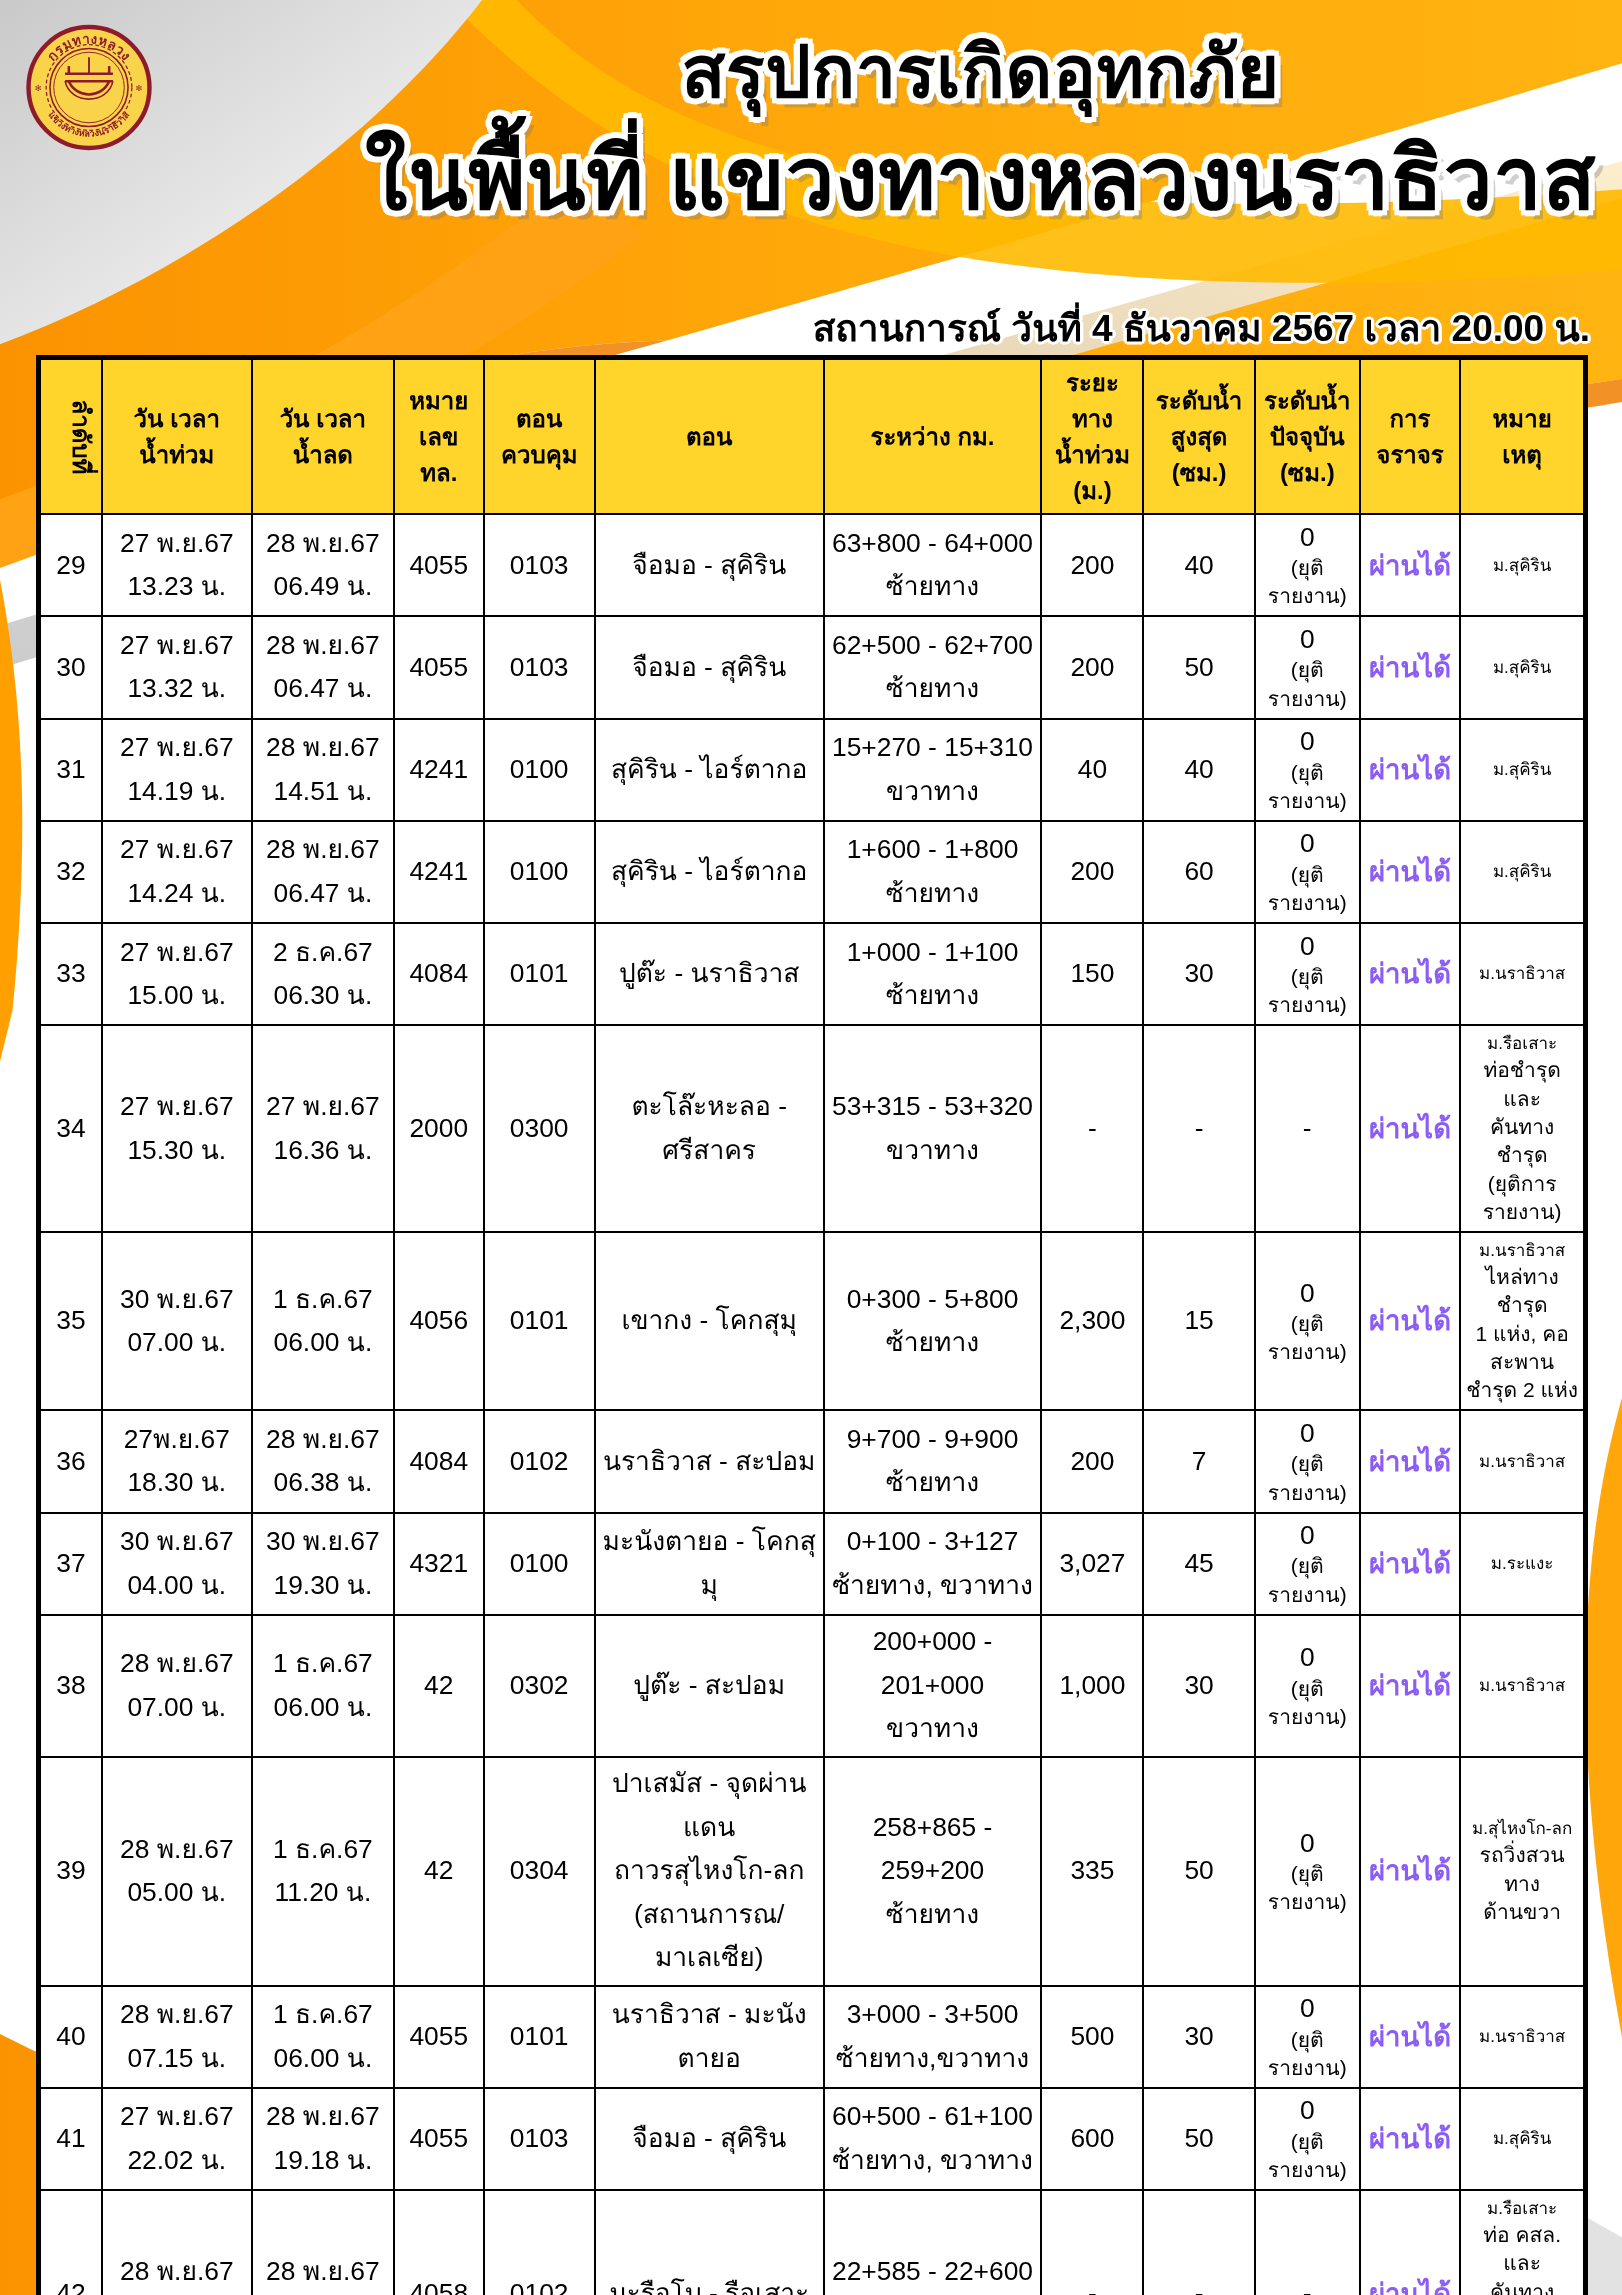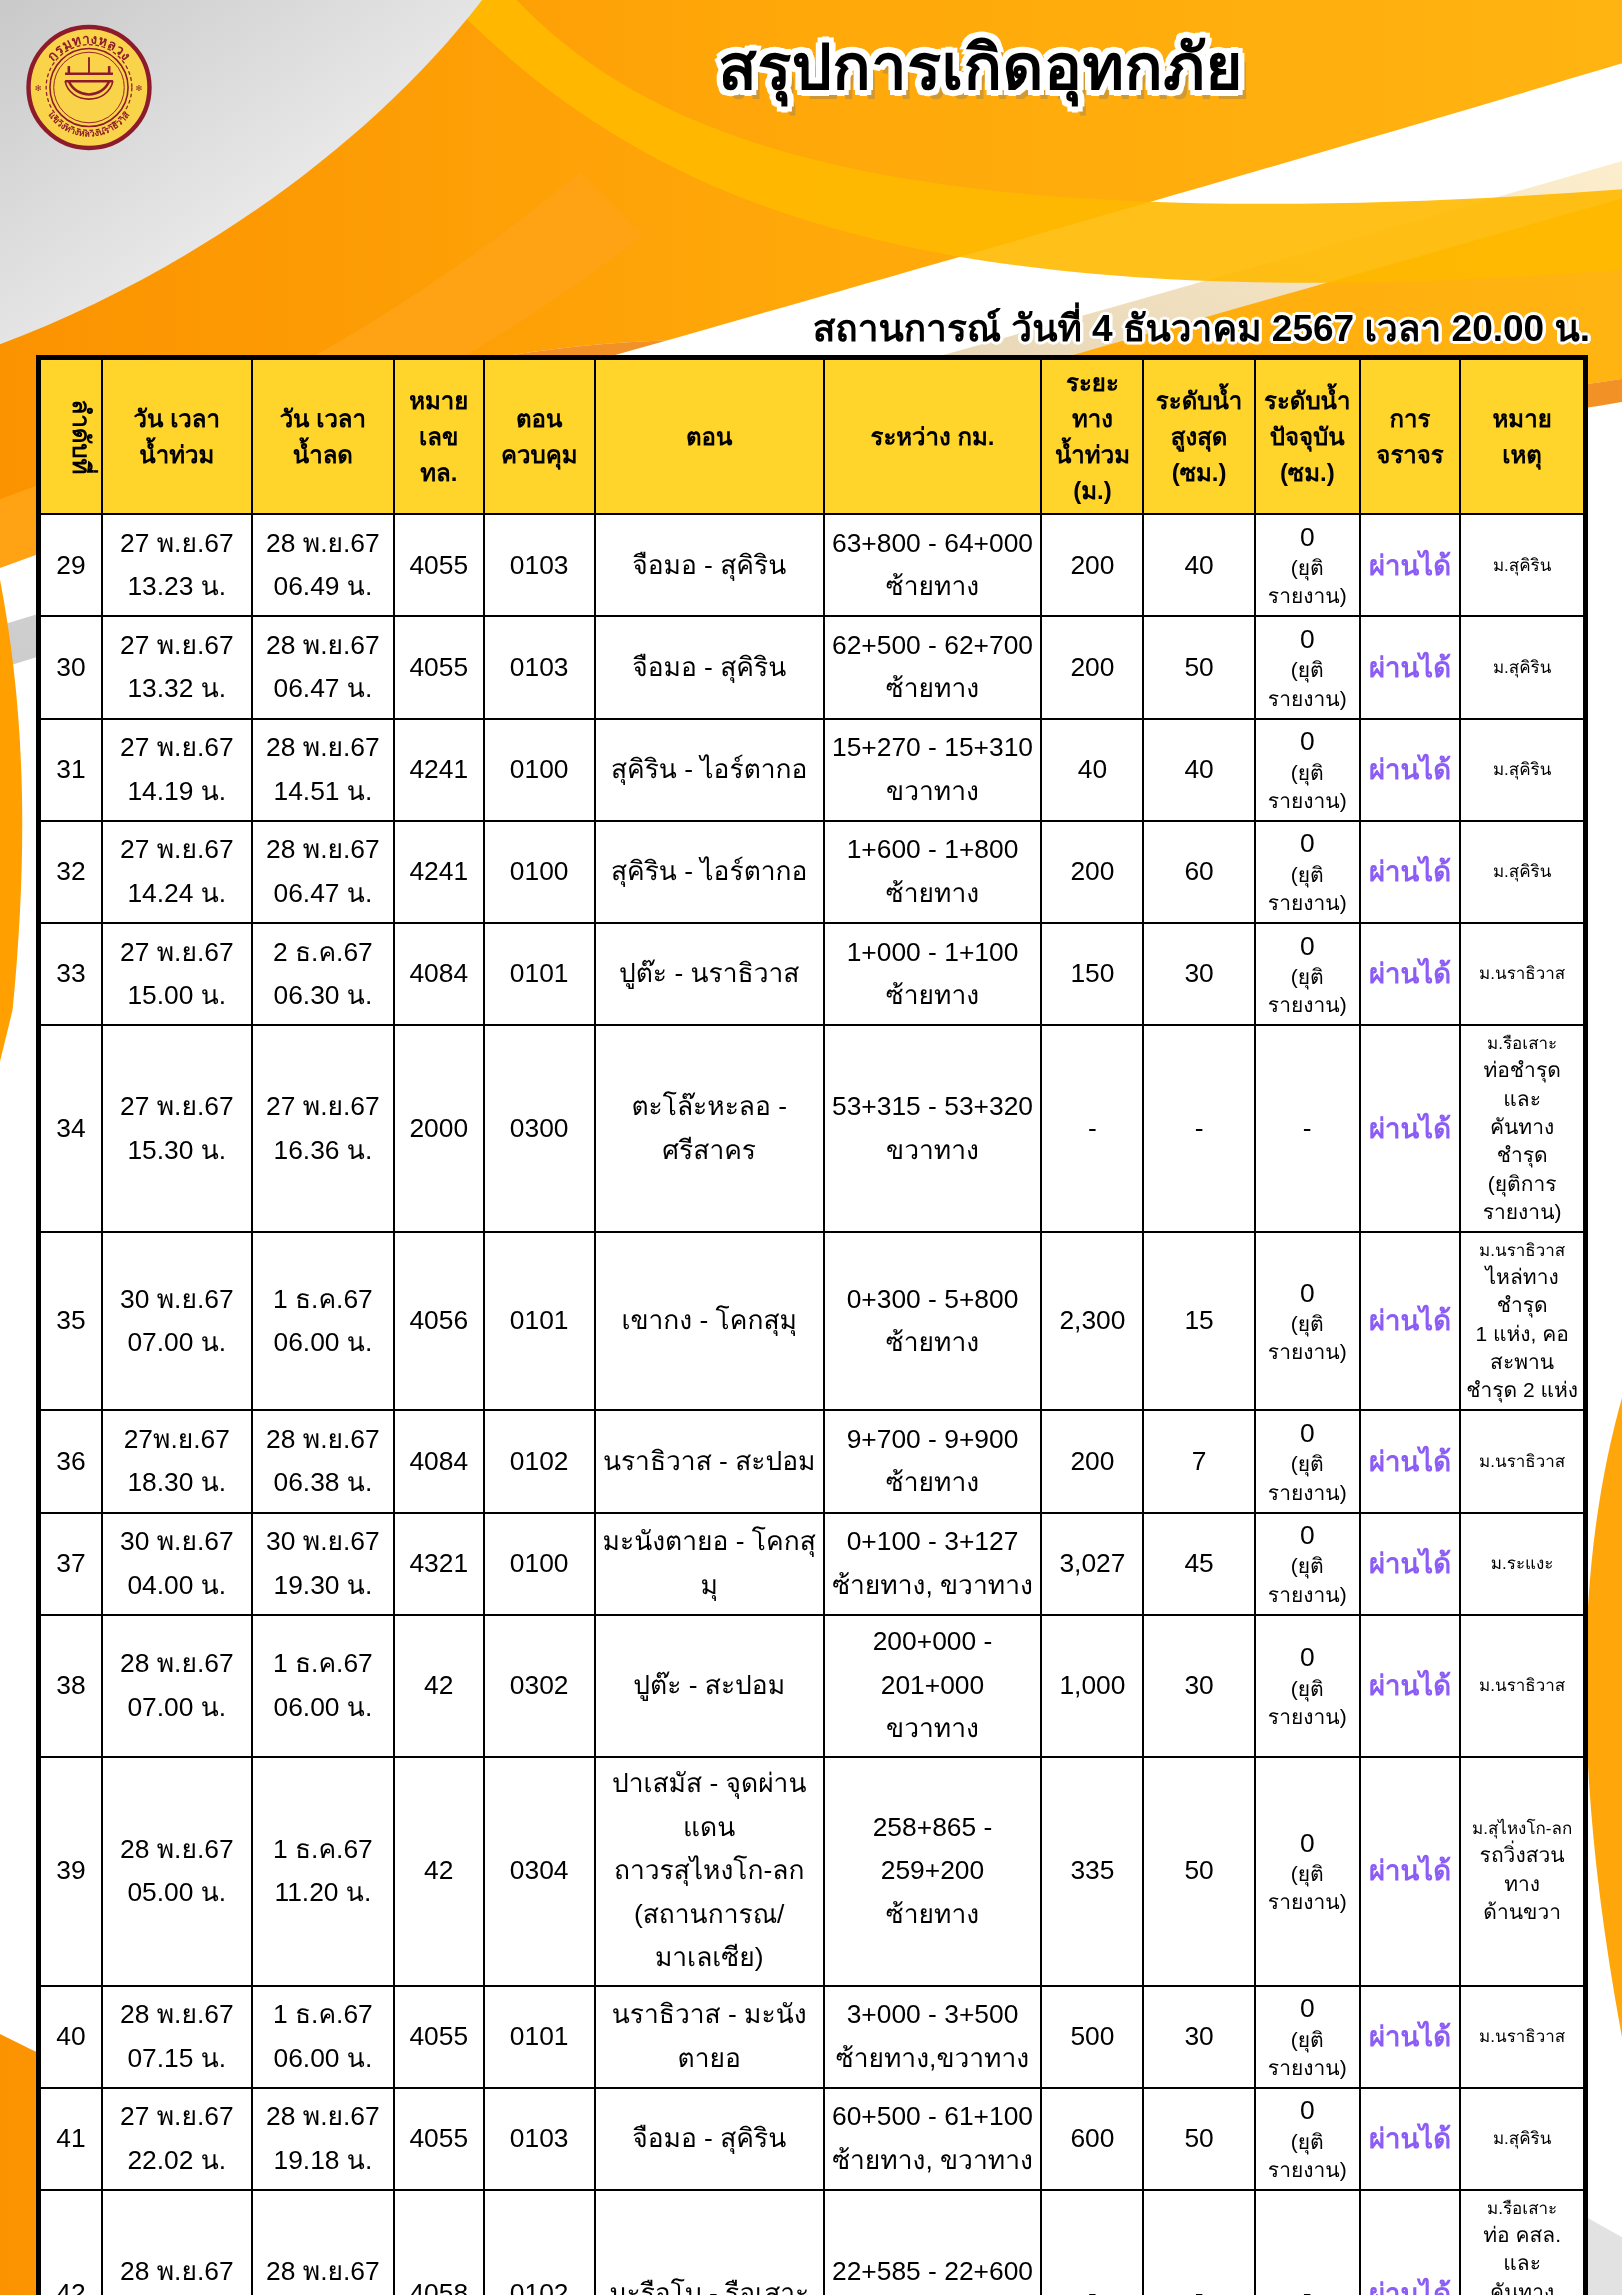--- a/index.html
+++ b/index.html
@@ -11,21 +11,21 @@
   
   #bg{position:absolute;left:0;top:0;width:1623px;height:2295px;z-index:0;}
   
   .logo-wrap{position:absolute;left:26.4px;top:23px;width:126px;height:129px;z-index:5;}
   
   .title-wrap{
     position:absolute;left:344px;right:5.7px;top:32px;z-index:4;
     text-align:center;color:#000;font-weight:bold;
   }
   .title-line1{
-    font-size:63px;line-height:1.12;letter-spacing:0.6px;
+    font-size:72px;line-height:1.12;letter-spacing:0.6px;
     text-shadow:
       -6.3px 0 0 #fff,6.3px 0 0 #fff,0 -6.3px 0 #fff,0 6.3px 0 #fff,
       -4.6px -4.6px 0 #fff,4.6px -4.6px 0 #fff,-4.6px 4.6px 0 #fff,4.6px 4.6px 0 #fff,
       8px 9.2px 0 rgba(120,120,120,.35);
   }
   .title-line2{
     font-size:87px;line-height:1.15;margin-top:16px;letter-spacing:0.6px;
     text-shadow:
       -6.3px 0 0 #fff,6.3px 0 0 #fff,0 -6.3px 0 #fff,0 6.3px 0 #fff,
       -4.6px -4.6px 0 #fff,4.6px -4.6px 0 #fff,-4.6px 4.6px 0 #fff,4.6px 4.6px 0 #fff,
@@ -130,20 +130,21 @@
     <text font-size="14.5" font-weight="bold" fill="#8E1B2B">
       <textPath href="#arcBot" startOffset="50%" text-anchor="middle">แขวงทางหลวงนราธิวาส</textPath>
     </text>
     <text x="14" y="106" font-size="13" fill="#8E1B2B">✻</text>
     <text x="174" y="106" font-size="13" fill="#8E1B2B">✻</text>
   </svg>
 </div>
 
 <div class="title-wrap">
   <div class="title-line1">สรุปการเกิดอุทกภัย</div>
+  <div class="title-line2">ในพื้นที่ แขวงทางหลวงนราธิวาส</div>
 </div>
 <div class="subtitle">สถานการณ์ วันที่ 4 ธันวาคม 2567 เวลา 20.00 น.</div>
 
 <table class="flood">
   <colgroup>
     <col style="width:4.1%">
       <col style="width:9.7%">
       <col style="width:9.2%">
     <col style="width:5.8%">
       <col style="width:7.2%">

